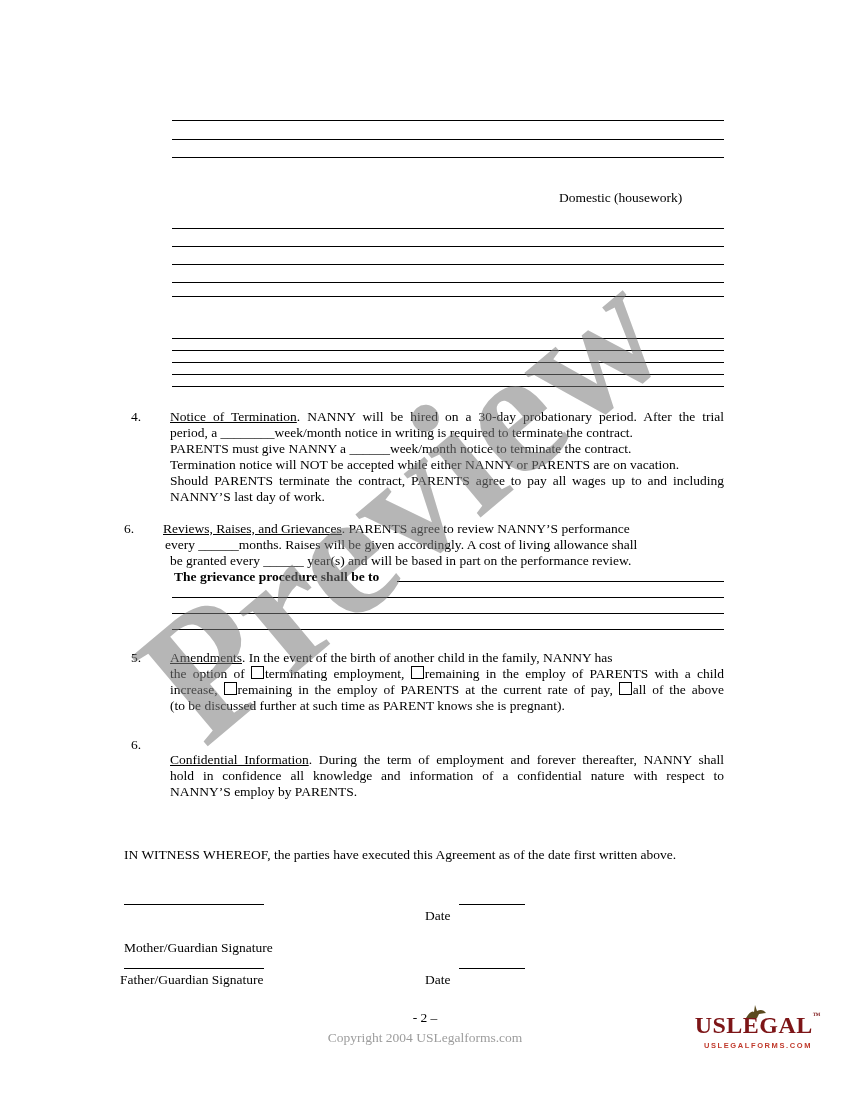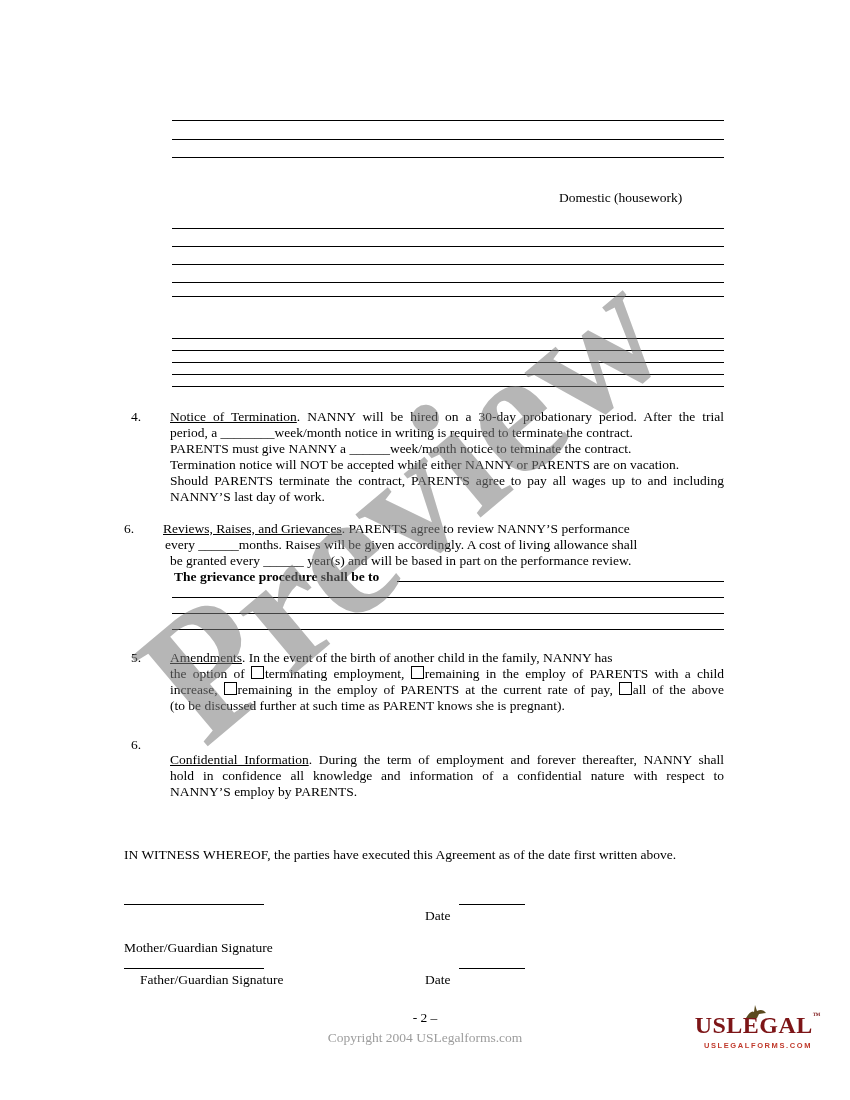--- a/index.html
+++ b/index.html
@@ -113,21 +113,21 @@
   </div>
 
   <div class="para" style="left:124px;top:847px;width:620px;">IN WITNESS WHEREOF, the parties have executed this Agreement as of the date first written above.</div>
 
   <div class="bl" style="left:124px;top:904px;width:140px;"></div>
   <div class="para" style="left:124px;top:940px;">Mother/Guardian Signature</div>
   <div class="bl" style="left:459px;top:904px;width:66px;"></div>
   <div class="para" style="left:425px;top:908px;">Date</div>
 
   <div class="bl" style="left:124px;top:968px;width:140px;"></div>
-  <div class="para" style="left:140px;top:972px;text-align:right;">Father/Guardian Signature</div>
+  <div class="para" style="left:120px;top:972px;text-align:right;">Father/Guardian Signature</div>
   <div class="bl" style="left:459px;top:968px;width:66px;"></div>
   <div class="para" style="left:425px;top:972px;">Date</div>
 
   <div class="footer-center" style="top:1010px;">- 2 –</div>
   <div class="footer-center copyright" style="top:1030px;">Copyright 2004 USLegalforms.com</div>
 
   <div class="logo-wrap">
     <span class="logo-text">
       <svg class="eagle" width="22" height="15" viewBox="0 0 22 15">
         <path d="M1,14 Q6,6 9,8 L10,1 L12,7 Q17,4 21,9 L14,10 L12,14 Z" fill="#5a4a1e"></path>

